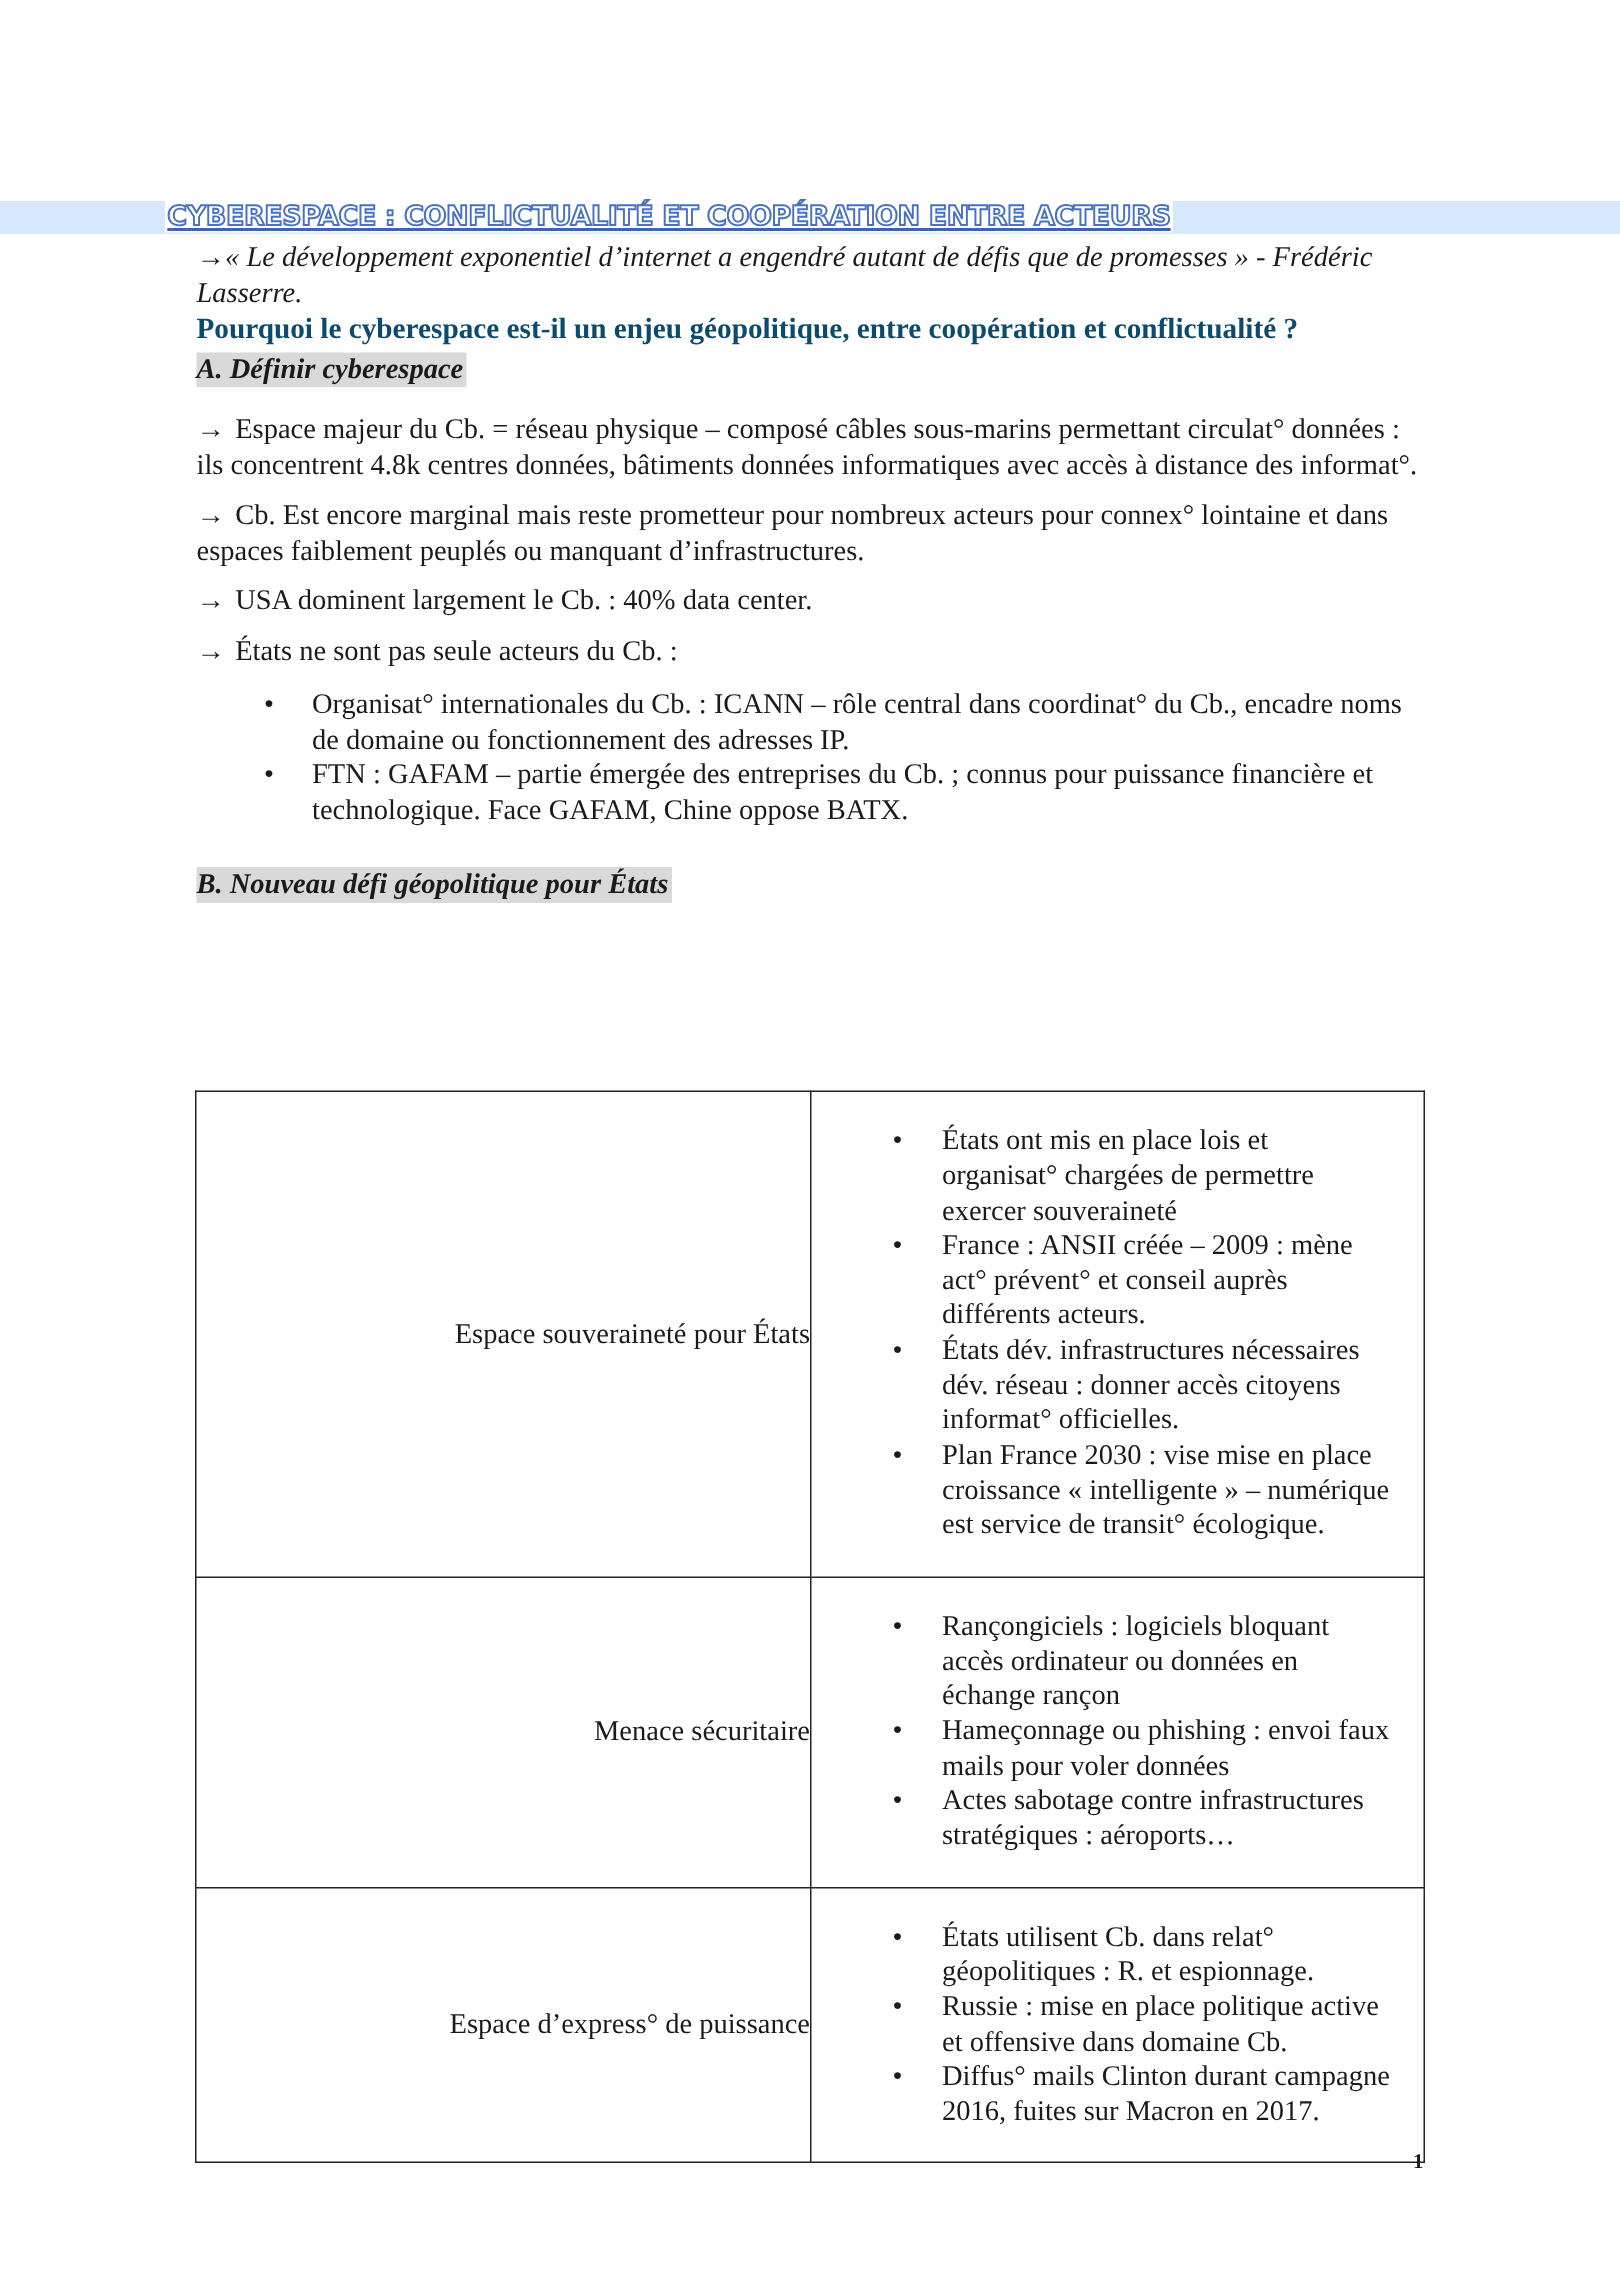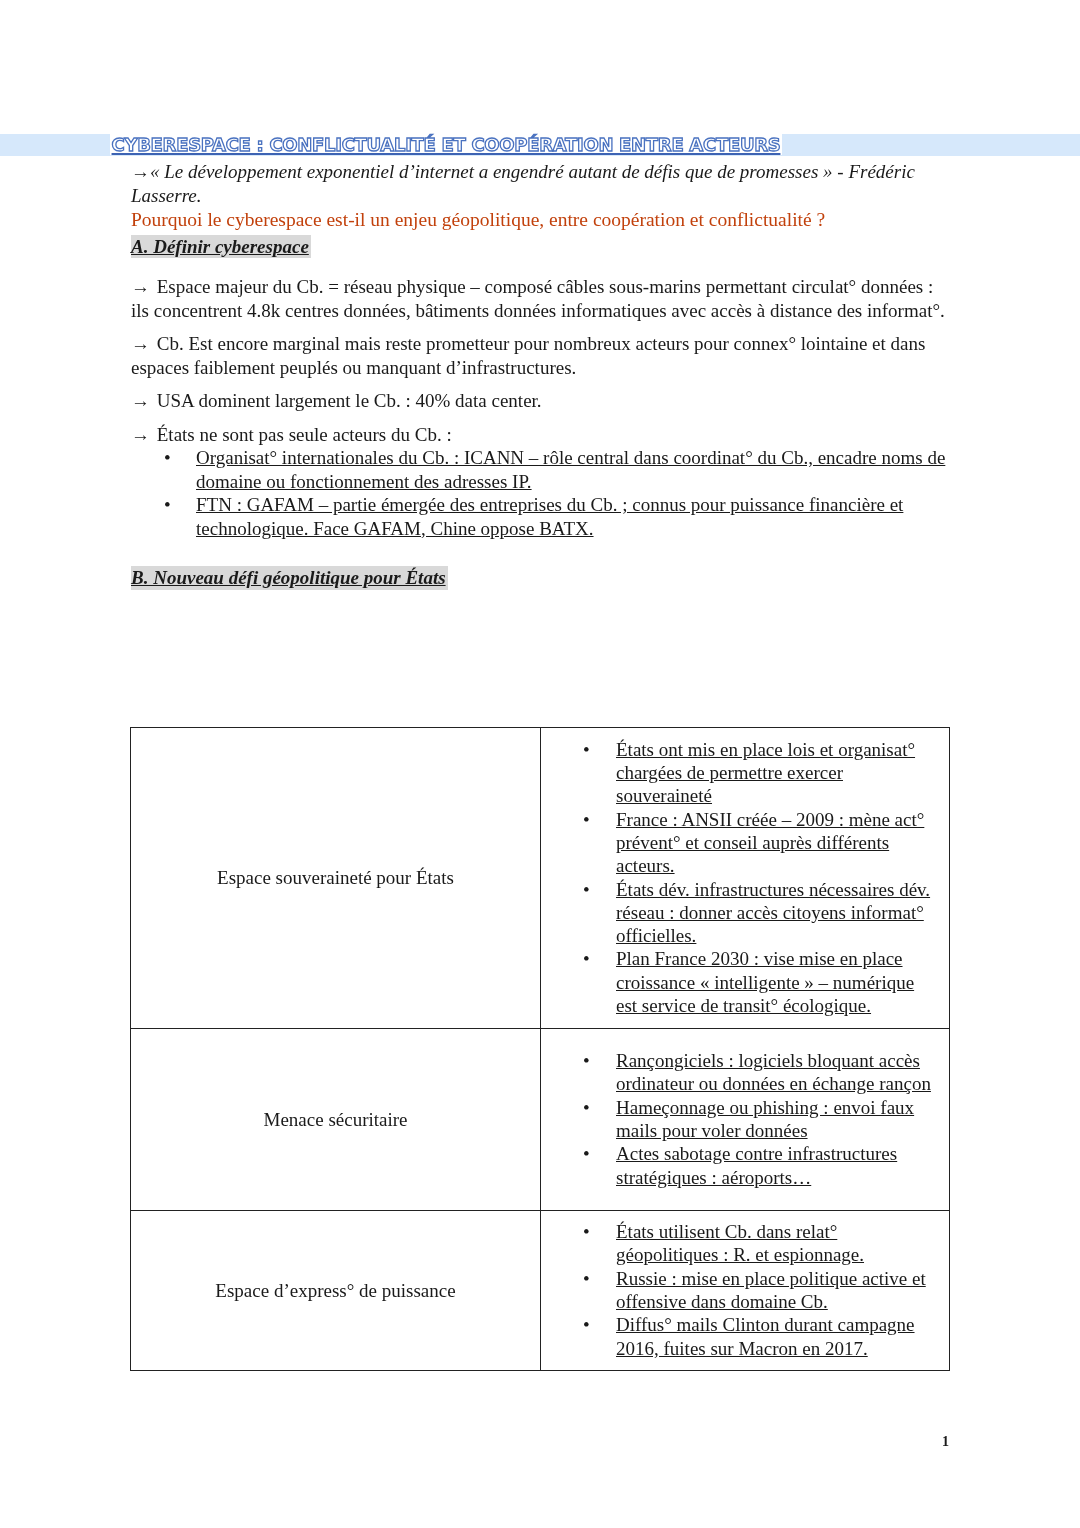--- a/index.html
+++ b/index.html
@@ -51,49 +51,47 @@
       top: 160px;
       width: 820px;
       font-size: 19px;
       line-height: 23.5px;
     }
     .quote {
       font-style: italic;
       margin: 0;
     }
     .problem {
-      color: #c2410c;
-      font-weight: normal;
+      color: #0c4a6e;
+      font-weight: bold;
       margin: 1px 0 0 0;
       font-size: 19.5px;
     }
     .part-heading {
       color: #4472c4;
       text-decoration: underline;
       margin: 2px 0 0 0;
       font-size: 19.5px;
     }
     .sub-heading {
       display: inline-block;
       font-weight: bold;
       font-style: italic;
-      text-decoration: underline;
       background: #d9d9d9;
       margin: 3px 0 0 0;
       padding-right: 2px;
     }
     p { margin: 0; }
     .para { margin-top: 10px; }
     .para-first { margin-top: 17px; }
     .arrow { margin-right: 2px; }
     ul.bullets {
-      margin: 0;
+      margin: 12px;
       padding: 0;
       list-style: none;
-      text-decoration: underline;
     }
     ul.bullets li {
       position: relative;
       padding-left: 65px;
     }
     ul.bullets li::before {
       content: "\2022";
       position: absolute;
       left: 33px;
       top: 0;
@@ -110,21 +108,21 @@
       font-size: 19px;
       line-height: 23.3px;
     }
     table.grid td {
       border: 1.5px solid #222;
       vertical-align: middle;
       padding: 0;
     }
     table.grid td.label {
       width: 409px;
-      text-align: center;
+      text-align: right;
     }
     table.grid td.items {
       padding: 9px 10px 10px 0;
     }
     table.grid ul.bullets li { padding-left: 75px; }
     table.grid ul.bullets li::before { left: 42px; }
     .page-number {
       position: absolute;
       left: 942px;
       top: 1434px;

